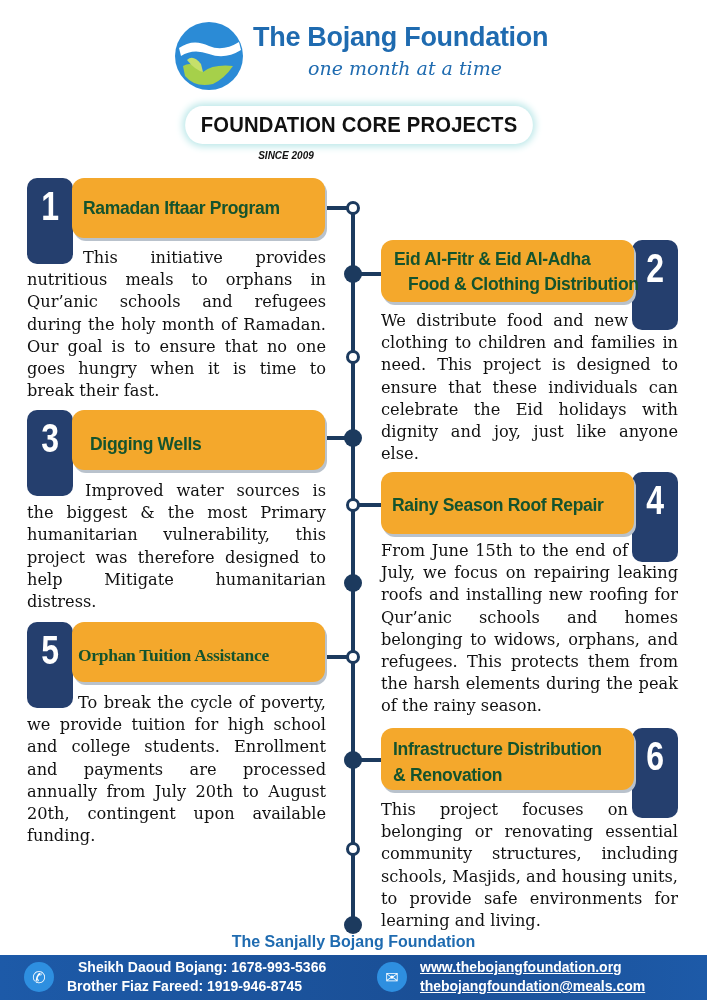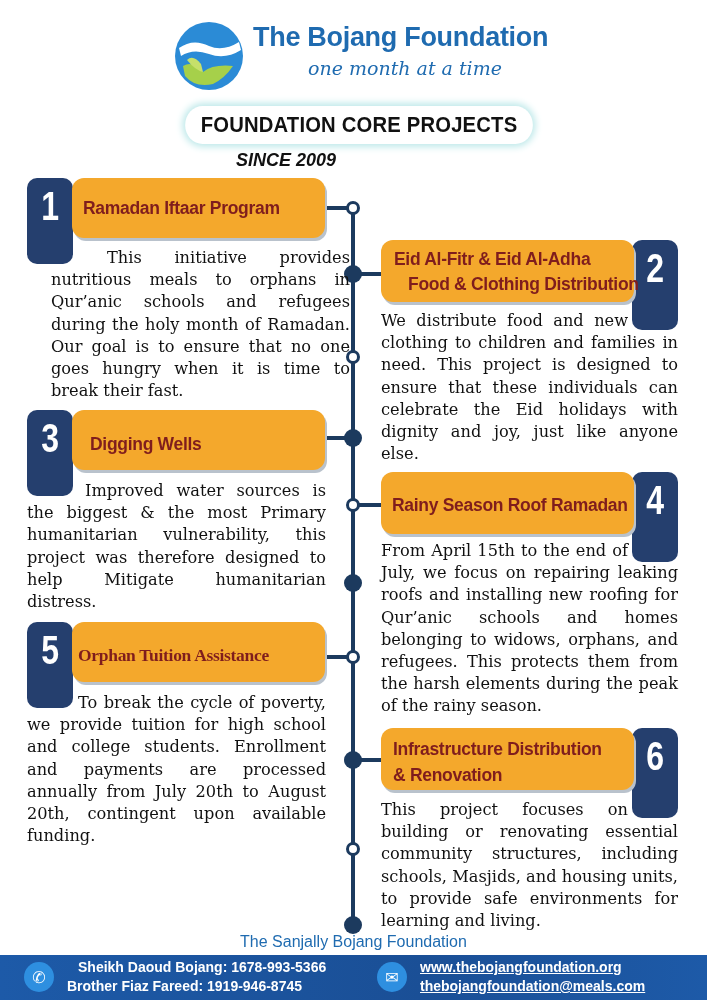--- a/index.html
+++ b/index.html
@@ -2,32 +2,32 @@
 <html><head>
 <meta charset="utf-8">
 <style>
   html,body{margin:0;padding:0;}
   body{width:707px;height:1000px;position:relative;overflow:hidden;background:#ffffff;font-family:"DejaVu Serif",serif;}
   .abs{position:absolute;}
   .logo{left:173px;top:20px;width:72px;height:72px;}
   .brand-title{left:253px;top:22px;font-family:"Liberation Sans",sans-serif;font-weight:bold;font-size:27px;color:#1f6bb0;letter-spacing:-0.3px;}
   .brand-tag{left:308px;top:57px;font-family:"DejaVu Serif",serif;font-style:italic;font-size:19px;color:#1f6bb0;}
   .pill{left:170px;top:106px;width:378px;height:38px;border-radius:20px;background:#fff;box-shadow:0 0 8px 3px #bfe9ea;display:flex;align-items:center;justify-content:center;font-family:"Liberation Sans",sans-serif;font-weight:bold;font-size:22px;color:#111;letter-spacing:0.2px;transform:scaleX(0.92);}
-  .since{left:0;width:572px;top:150px;text-align:center;font-family:"Liberation Sans",sans-serif;font-weight:bold;font-style:italic;font-size:18px;color:#111;}
+  .since{left:0;width:572px;top:150px;text-align:center;font-family:"Liberation Sans",sans-serif;font-weight:bold;font-style:italic;font-size:10px;color:#111;}
   .timeline-line{left:351px;top:205px;width:4px;height:722px;background:#1c3a5e;}
   .node{width:14px;height:14px;border-radius:50%;box-sizing:border-box;left:346px;}
   .node.open{background:#fff;border:3px solid #1c3a5e;}
   .node.filled{background:#1c3a5e;width:18px;height:18px;left:344px;}
   .conn{height:4px;background:#1c3a5e;}
   .card-bar{background:#f4a82c;border-radius:12px;box-shadow:2px 3px 0 #b9c2cc;}
   .num-tab{background:#253f6e;border-radius:10px;color:#fff;font-family:"Liberation Sans",sans-serif;font-weight:bold;font-size:40px;display:flex;justify-content:center;padding-top:6px;box-sizing:border-box;transform-origin:center;}
   .num-tab span{display:inline-block;transform:scaleX(0.8);}
-  .card-title{font-family:"Liberation Sans",sans-serif;font-weight:bold;font-size:17.5px;color:#7f1d1d;line-height:24px;letter-spacing:-0.3px;}
+  .card-title{font-family:"Liberation Sans",sans-serif;font-weight:bold;font-size:17.5px;color:#14532d;line-height:24px;letter-spacing:-0.3px;}
   .body-text{font-family:"DejaVu Serif",serif;font-size:16.2px;color:#111;line-height:22.2px;text-align:justify;}
-  .footer-name{left:0;width:707px;top:933px;text-align:center;font-family:"Liberation Sans",sans-serif;font-weight:normal;font-size:16px;color:#1f6bb0;}
+  .footer-name{left:0;width:707px;top:933px;text-align:center;font-family:"Liberation Sans",sans-serif;font-weight:bold;font-size:16px;color:#1f6bb0;}
   .footer-bar{left:0;top:955px;width:707px;height:45px;background:linear-gradient(90deg,#1d5aa8,#1a4f96 60%,#1d5aa8);}
   .circle-icon{width:30px;height:30px;border-radius:50%;background:#2e8fe0;display:flex;align-items:center;justify-content:center;color:#fff;font-size:16px;}
   .footer-text{font-family:"Liberation Sans",sans-serif;font-weight:bold;font-size:14px;color:#fff;line-height:19px;}
   .footer-link{text-decoration:underline;}
 </style>
 </head>
 <body>
 
 <div class="abs logo">
   <svg width="72" height="72" viewBox="0 0 72 72">
@@ -61,21 +61,21 @@
 <div class="abs node filled" style="top:751px;"></div>
 <div class="abs node open" style="top:842px;"></div>
 <div class="abs node filled" style="top:916px;"></div>
 
 <div>
   <div class="abs num-tab" style="left:27px;top:178px;width:46px;height:86px;">
       <span>1</span>
     </div>
   <div class="abs card-bar" style="left:72px;top:178px;width:253px;height:60px;"></div>
   <div class="abs card-title" style="left:83px;top:196px;">Ramadan Iftaar Program</div>
-  <div class="abs body-text" style="left:27px;top:247px;width:299px;text-indent:56px;margin-left:24px;">This initiative provides nutritious meals to orphans in Qur’anic schools and refugees during the holy month of Ramadan. Our goal is to ensure that no one goes hungry when it is time to break their fast.</div>
+  <div class="abs body-text" style="left:27px;top:247px;width:299px;text-indent:56px;">This initiative provides nutritious meals to orphans in Qur’anic schools and refugees during the holy month of Ramadan. Our goal is to ensure that no one goes hungry when it is time to break their fast.</div>
 </div>
 
 <div>
   <div class="abs num-tab" style="left:632px;top:240px;width:46px;height:90px;">
       <span>2</span>
     </div>
   <div class="abs card-bar" style="left:381px;top:240px;width:253px;height:62px;"></div>
   <div class="abs card-title" style="left:394px;top:247px;">Eid Al-Fitr &amp; Eid Al-Adha</div>
   <div class="abs card-title" style="left:408px;top:272px;">Food &amp; Clothing Distribution</div>
   <div class="abs body-text" style="left:381px;top:310px;width:297px;">
@@ -90,44 +90,44 @@
   <div class="abs card-bar" style="left:72px;top:410px;width:253px;height:60px;"></div>
   <div class="abs card-title" style="left:90px;top:432px;">Digging Wells</div>
   <div class="abs body-text" style="left:27px;top:480px;width:299px;text-indent:58px;">Improved water sources is the biggest &amp; the most Primary humanitarian vulnerability, this project was therefore designed to help Mitigate humanitarian distress.</div>
 </div>
 
 <div>
   <div class="abs num-tab" style="left:632px;top:472px;width:46px;height:90px;">
       <span>4</span>
     </div>
   <div class="abs card-bar" style="left:381px;top:472px;width:253px;height:62px;"></div>
-  <div class="abs card-title" style="left:392px;top:493px;">Rainy Season Roof Ramadan</div>
+  <div class="abs card-title" style="left:392px;top:493px;">Rainy Season Roof Repair</div>
   <div class="abs body-text" style="left:381px;top:540px;width:297px;">
-    <span style="float:right;width:50px;height:20px;"></span><span>From April 15th to the end of July, we focus on repairing leaking roofs and installing new roofing for Qur’anic schools and homes belonging to widows, orphans, and refugees. This protects them from the harsh elements during the peak of the rainy season.</span>
+    <span style="float:right;width:50px;height:20px;"></span><span>From June 15th to the end of July, we focus on repairing leaking roofs and installing new roofing for Qur’anic schools and homes belonging to widows, orphans, and refugees. This protects them from the harsh elements during the peak of the rainy season.</span>
   </div>
 </div>
 
 <div>
   <div class="abs num-tab" style="left:27px;top:622px;width:46px;height:86px;">
       <span>5</span>
     </div>
   <div class="abs card-bar" style="left:72px;top:622px;width:253px;height:60px;"></div>
   <div class="abs card-title" style="left:78px;top:643px;font-family:Liberation Serif, serif;">Orphan Tuition Assistance</div>
   <div class="abs body-text" style="left:27px;top:692px;width:299px;text-indent:51px;">To break the cycle of poverty, we provide tuition for high school and college students. Enrollment and payments are processed annually from July 20th to August 20th, contingent upon available funding.</div>
 </div>
 
 <div>
   <div class="abs num-tab" style="left:632px;top:728px;width:46px;height:90px;">
       <span>6</span>
     </div>
   <div class="abs card-bar" style="left:381px;top:728px;width:253px;height:62px;"></div>
   <div class="abs card-title" style="left:393px;top:737px;">Infrastructure Distribution</div>
   <div class="abs card-title" style="left:393px;top:763px;">&amp; Renovation</div>
   <div class="abs body-text" style="left:381px;top:799px;width:297px;">
-    <span style="float:right;width:50px;height:20px;"></span><span>This project focuses on building or renovating essential community structures, including schools, Masjids, and housing units, to provide safe environments for learning and living.</span>
+    <span style="float:right;width:50px;height:20px;"></span><span>This project focuses on belonging or renovating essential community structures, including schools, Masjids, and housing units, to provide safe environments for learning and living.</span>
   </div>
 </div>
 
 <div class="abs footer-name">The Sanjally Bojang Foundation</div>
 <div class="abs footer-bar"></div>
 <div class="abs circle-icon" style="left:24px;top:962px;">✆</div>
 <div class="abs footer-text" style="left:78px;top:958px;">Sheikh Daoud Bojang: 1678-993-5366</div>
 <div class="abs footer-text" style="left:67px;top:977px;">Brother Fiaz Fareed: 1919-946-8745</div>
 <div class="abs circle-icon" style="left:377px;top:962px;">✉</div>
 <div class="abs footer-text footer-link" style="left:420px;top:958px;">www.thebojangfoundation.org</div>

